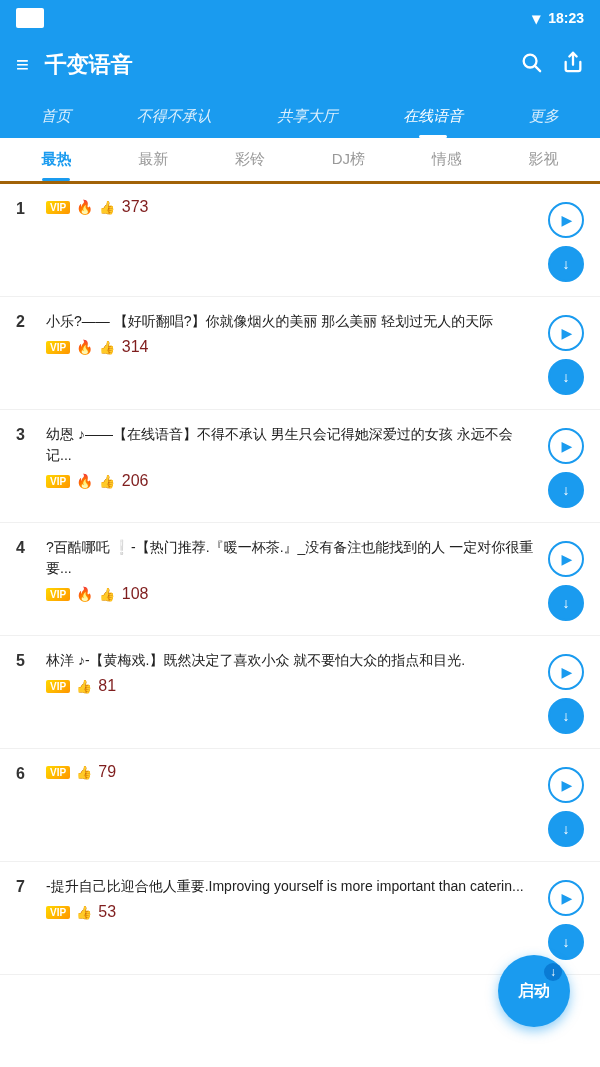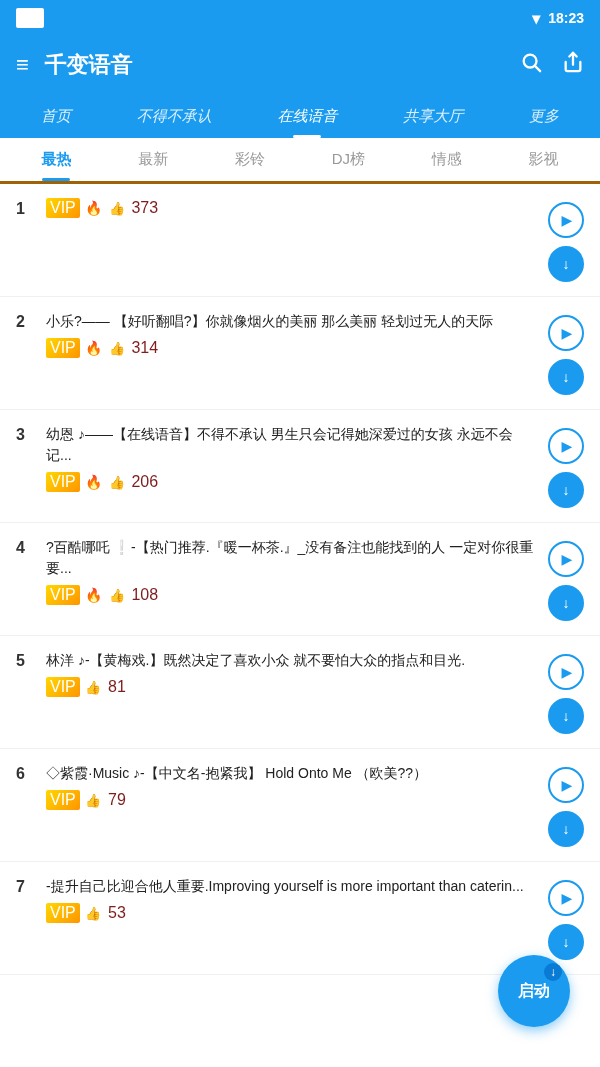--- a/index.html
+++ b/index.html
@@ -137,22 +137,22 @@
       margin-bottom: 6px;
     }
     .item-meta {
       display: flex;
       align-items: center;
       gap: 6px;
     }
     .vip-badge {
       background: linear-gradient(135deg, #ffd700, #ff9500);
       color: white;
-      font-size: 16px;
-      font-weight: 400;
+      font-size: 10px;
+      font-weight: 700;
       padding: 1px 4px;
       border-radius: 2px;
     }
     .fire-icon { font-size: 14px; }
     .like-icon { color: #1a9bef; font-size: 13px; }
     .like-count { color: #7f1d1d; font-size: 16px; }
     .item-actions {
       display: flex;
       flex-direction: column;
       gap: 8px;
@@ -245,22 +245,22 @@
         <polyline points="16 6 12 2 8 6"></polyline>
         <line x1="12" y1="2" x2="12" y2="15"></line>
       </svg>
     </span>
   </div>
 </div>
 
 <div class="tab-bar">
   <div class="tab-item">首页</div>
   <div class="tab-item">不得不承认</div>
+  <div class="tab-item">共享大厅</div>
   <div class="tab-item active">在线语音</div>
-  <div class="tab-item">共享大厅</div>
   <div class="tab-item">更多</div>
 </div>
 
 <div class="sub-tab-bar">
   <div class="sub-tab-item active">最热</div>
   <div class="sub-tab-item">最新</div>
   <div class="sub-tab-item">彩铃</div>
   <div class="sub-tab-item">DJ榜</div>
   <div class="sub-tab-item">情感</div>
   <div class="sub-tab-item">影视</div>
@@ -367,21 +367,20 @@
       </div>
       <div class="action-btn filled">
         <span class="download-symbol">↓</span>
       </div>
     </div>
   </div>
 
   <div class="list-item">
     <span class="item-number">6</span>
     <div class="item-content">
-      <div class="item-title">◇紫霞·Music ♪-【中文名-抱紧我】 Hold Onto Me （欧美??）</div>
       <div class="item-meta">
         <span class="vip-badge">VIP</span>
         <span class="like-icon">👍</span>
         <span class="like-count">79</span>
       </div>
     </div>
     <div class="item-actions">
       <div class="action-btn">
         <span class="play-symbol">▶</span>
       </div>

